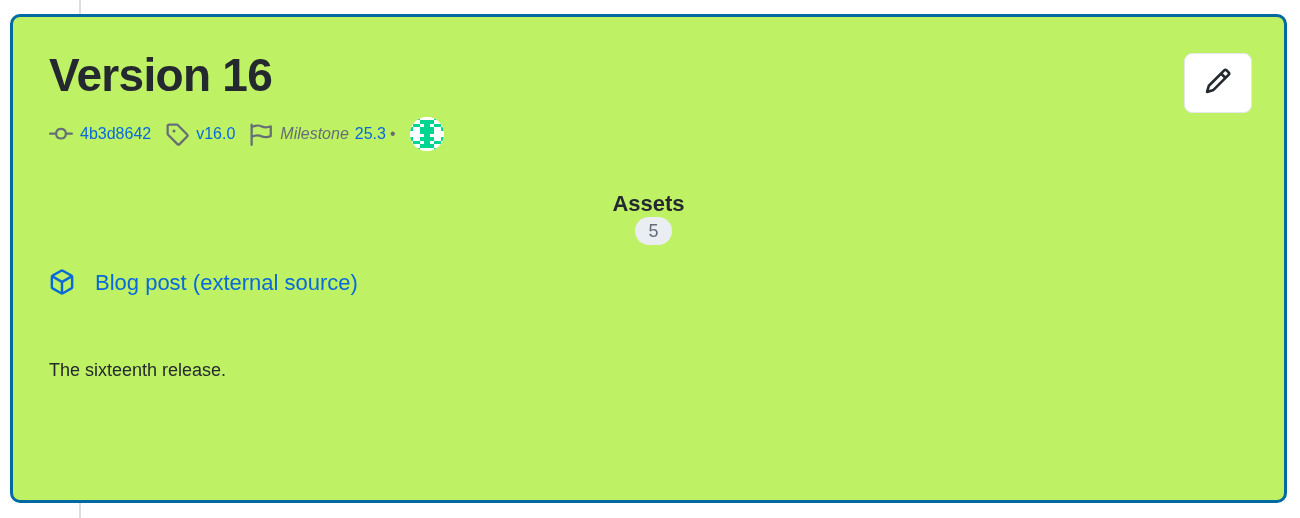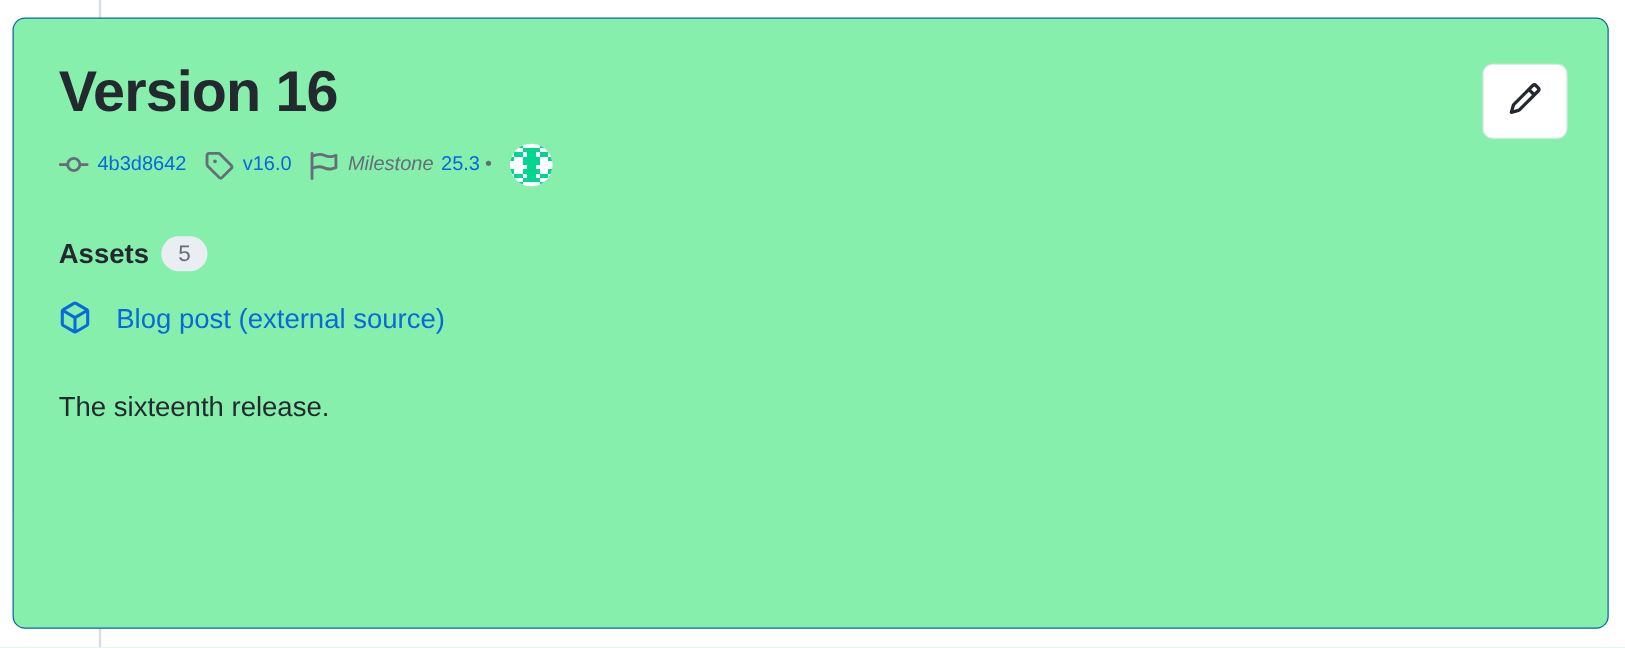--- a/index.html
+++ b/index.html
@@ -28,22 +28,22 @@
   }
 
   
   .release-card {
     position: absolute;
     left: 10px;
     top: 14px;
     width: 1277px;
     height: 489px;
     box-sizing: border-box;
-    background: #86efac;
-    border: 1px solid #0369a1;
+    background: #bef264;
+    border: 3px solid #0369a1;
     border-radius: 10px;
     z-index: 1;
   }
 
   .card-inner {
     position: relative;
     padding: 30px 36px 0 36px;
     height: 100%;
     box-sizing: border-box;
   }
@@ -117,20 +117,21 @@
     flex: none;
     box-shadow: 0 0 0 1px rgba(27,31,36,0.08) inset;
     display: block;
   }
 
   
   .assets-row {
     display: flex;
     align-items: center;
     margin-top: 40px;
+    flex-direction: column;
   }
   .assets-label {
     font-size: 22px;
     line-height: 26px;
     font-weight: bold;
     color: #24292f;
   }
   .assets-count {
     margin-left: 10px;
     min-width: 17px;
@@ -166,22 +167,22 @@
   }
   .chevron {
     margin-left: 12px;
     display: inline-flex;
     align-items: center;
     cursor: pointer;
   }
 
   
   .release-body {
-    margin-top: 42px;
-    font-size: 22px;
+    margin-top: 58px;
+    font-size: 18px;
     line-height: 30px;
     color: #24292f;
   }
 </style>
 </head>
 <body>
 
 <div class="timeline-rail"></div>
 
 <div class="release-card">

